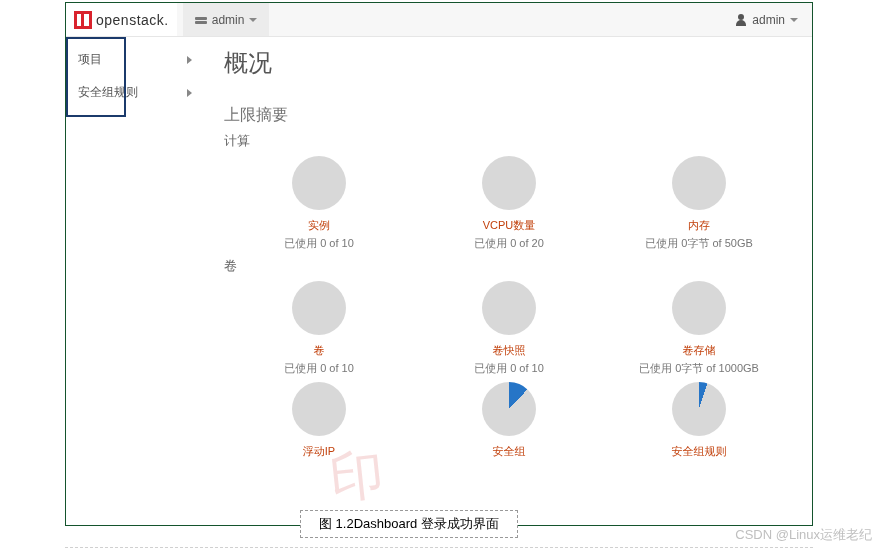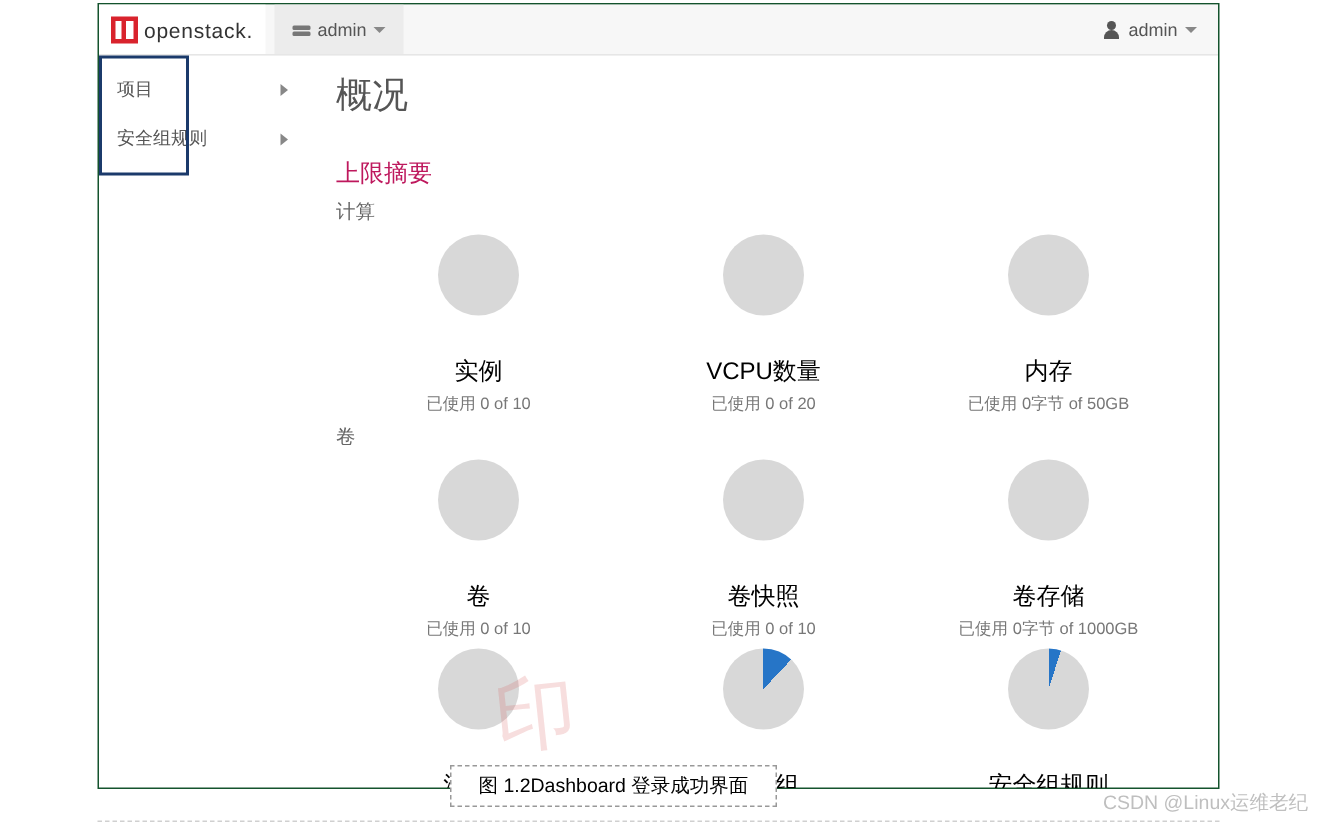--- a/index.html
+++ b/index.html
@@ -102,30 +102,30 @@
   pointer-events: none;
 }
 .main {
   flex:1; padding: 10px 18px 0 18px;
   overflow-y:auto;
   color:#444;
 }
 .crumbs { color:#888; font-size:12px; margin-bottom:14px;}
 .crumbs span:last-child { color:#888;}
 .page-title { font-size:24px; font-weight:400; color:#555; margin-bottom:26px;}
-.sec-title { font-size:16px; color:#be185d; margin-bottom:6px;}
+.sec-title { font-size:16px; color:#737373; margin-bottom:6px;}
 .grp-title { font-size:13px; color:#666; margin: 2px 0 6px 0;}
 .tiles { display:flex; justify-content:space-between; padding:0 20px; margin-bottom:6px;}
 .tile { width:150px; display:flex; flex-direction:column; align-items:center;}
 .donut {
   width:54px; height:54px; border-radius:50%;
   background:#d8d8d8;
   margin-bottom:8px;
 }
-.tile-label { font-size:16px; color:#000000; margin-bottom:3px;margin-top:19px;}
+.tile-label { font-size:11px; color:#c2410c; margin-bottom:3px;}
 .tile-sub { font-size:11px; color:#777;}
 .caption-box{
   position:absolute;
   left: 300px; top: 510px;
   border:1px dashed #999;
   padding: 4px 18px;
   font-size:13px;
   color:#000000;
   background:#fff;
 }

